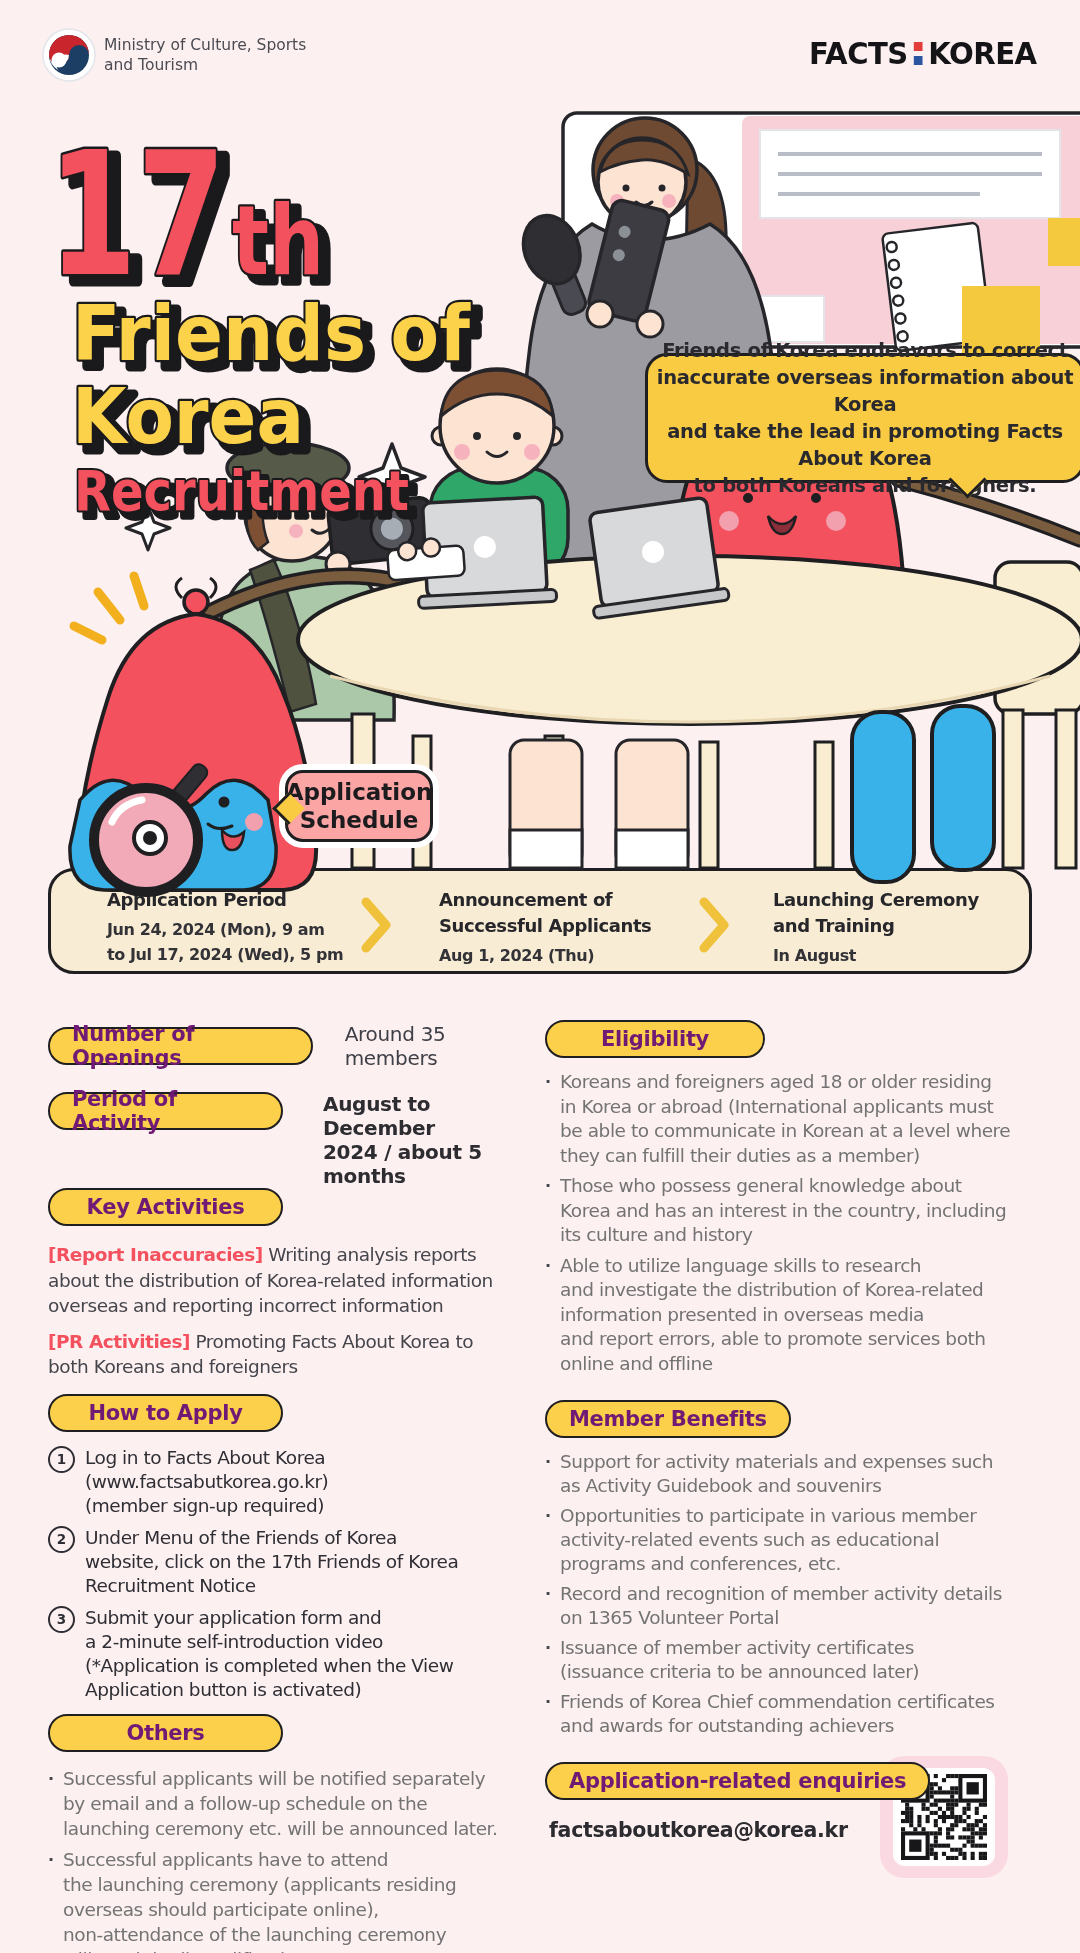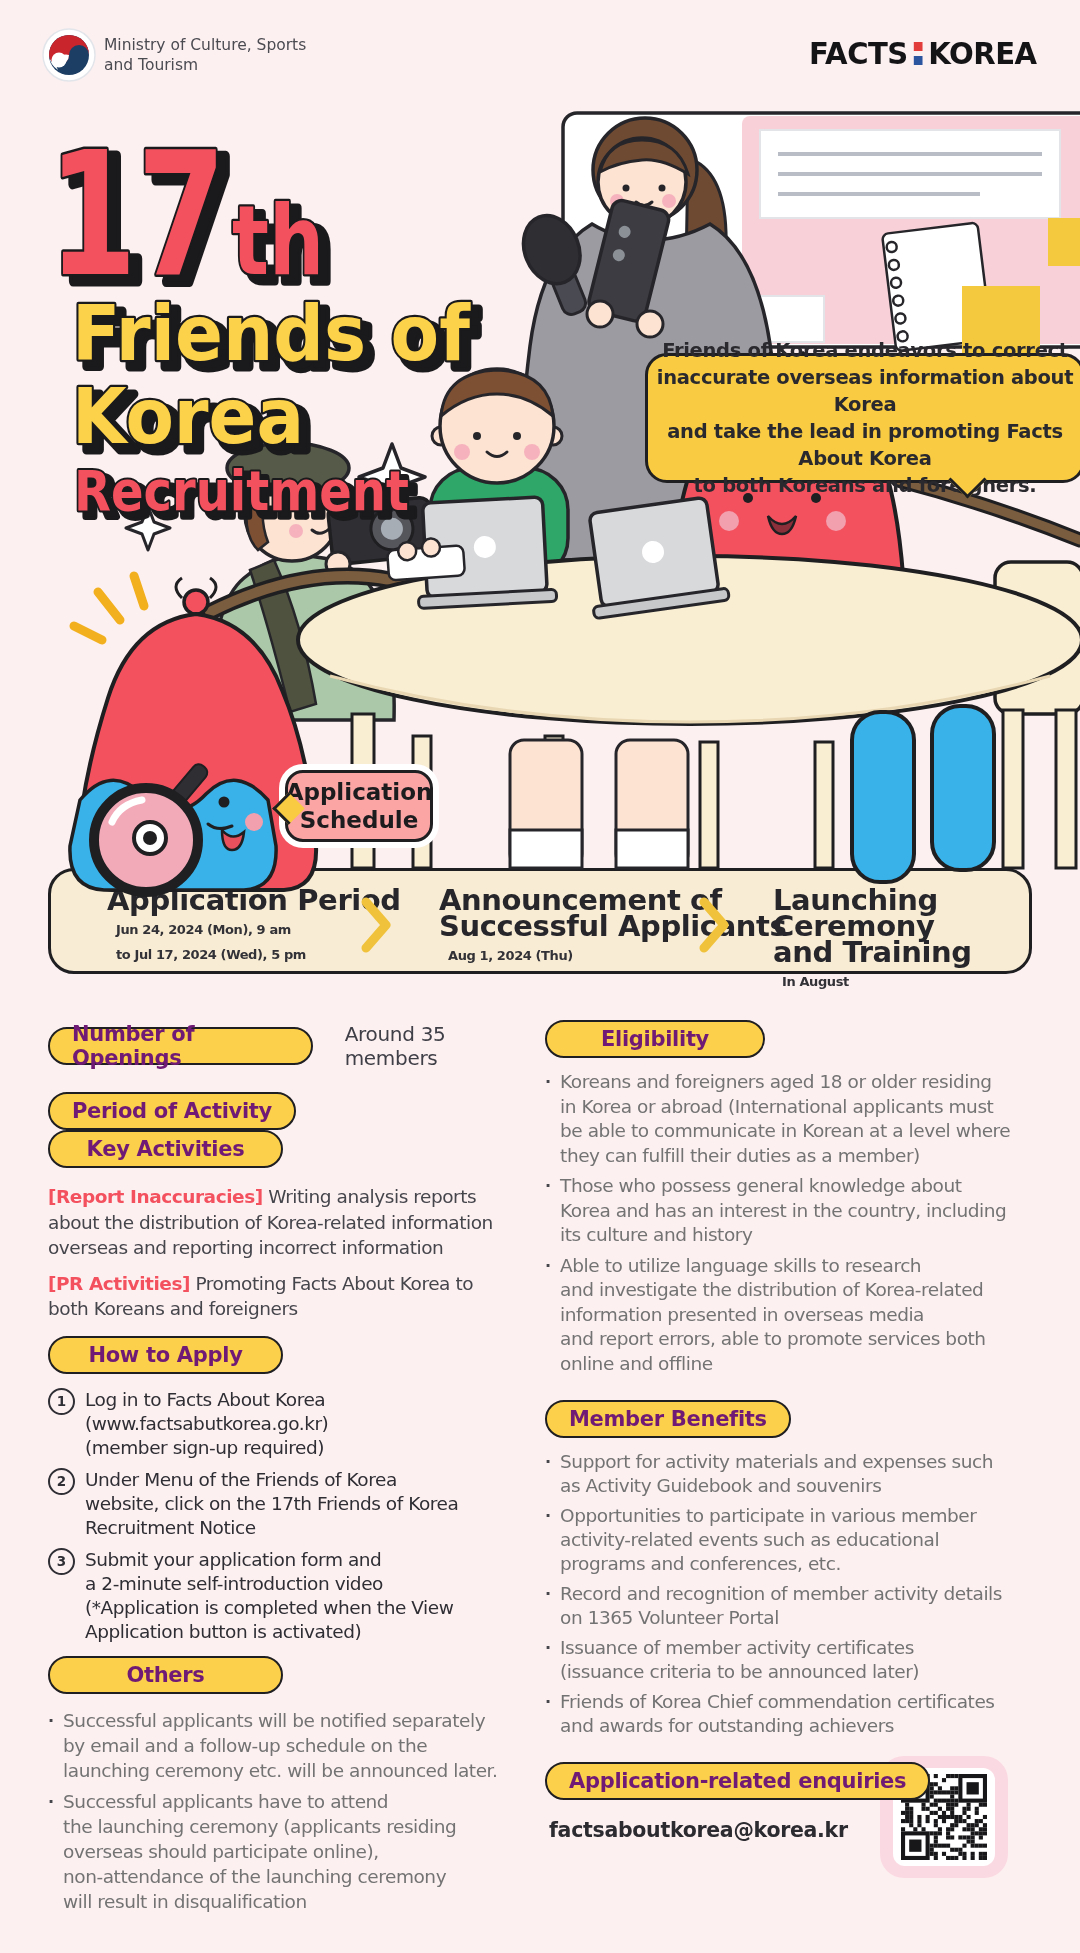--- a/index.html
+++ b/index.html
@@ -22,22 +22,22 @@
                font-size:19.5px;line-height:27px;font-weight:600;color:#2a2a2e;white-space:pre-line;letter-spacing:-0.3px;}
   .tag-bubble{background:#fca5a5;border:3px solid #1f1f22;border-radius:18px;box-shadow:0 0 0 6px #ffffff;z-index:4;}
   .tag-bubble .tail2{position:absolute;left:-11px;top:24px;width:20px;height:20px;background:#f8cb42;transform:rotate(45deg);
                 border-left:3px solid #1f1f22;border-bottom:3px solid #1f1f22;}
   .tag-text{width:100%;height:100%;display:flex;align-items:center;justify-content:center;text-align:center;
             font-size:23px;line-height:28px;font-weight:800;color:#1c1c1f;white-space:pre-line;}
 
   
   .band{left:48px;top:868px;width:984px;height:106px;background:#f8ecd4;border:3px solid #1f1f22;border-radius:26px;
         box-sizing:border-box;z-index:1;}
-  .band-title{font-size:29px;line-height:26px;font-weight:800;color:#27272b;letter-spacing:-0.4px;white-space:pre-line;}
-  .band-detail{margin-top:4px;font-size:13px;line-height:25px;font-weight:600;color:#323237;letter-spacing:-0.4px;white-space:pre-line;margin-left:9px;}
+  .band-title{font-size:18px;line-height:26px;font-weight:800;color:#27272b;letter-spacing:-0.4px;white-space:pre-line;}
+  .band-detail{margin-top:4px;font-size:16px;line-height:25px;font-weight:600;color:#323237;letter-spacing:-0.4px;white-space:pre-line;}
 
   
   .pill{display:flex;align-items:center;justify-content:center;height:38px;box-sizing:border-box;
         border:2.5px solid #1f1f22;border-radius:21px;background:#fcd04a;
         font-size:21px;font-weight:800;color:#701a75;letter-spacing:-0.3px;padding:0 22px;width:fit-content;}
   .pill.w235{min-width:235px;}  .pill.w220{min-width:220px;}
 
   
   .value{font-size:20px;line-height:24px;font-weight:500;color:#3f3f47;letter-spacing:-0.3px;}
   .value-bold{font-size:20px;line-height:24px;font-weight:700;color:#2c2c31;letter-spacing:-0.3px;white-space:pre-line;}
@@ -325,20 +325,22 @@
   </div>
 
   <div class="abs" style="left:48px;top:1022px;width:478px;z-index:4;">
     <div class="h-row">
       <div class="pill w235">Number of Openings</div>
       <div class="value">Around 35 members</div>
     </div>
 
     <div class="h-row top" style="margin-top:22px;gap:40px;">
       <div class="pill w235">Period of Activity</div>
+      <div class="value-bold">August to December
+2024 / about 5 months</div>
     </div>
 
     <div class="pill w235" style="">Key Activities</div>
 
     <div class="para" style="margin-top:16px;">
       <span class="tag-red">[Report Inaccuracies]</span>
       <span>Writing analysis reports about the distribution of Korea-related information overseas and reporting incorrect information</span>
     </div>
     <div class="para">
       <span class="tag-red">[PR Activities]</span>

